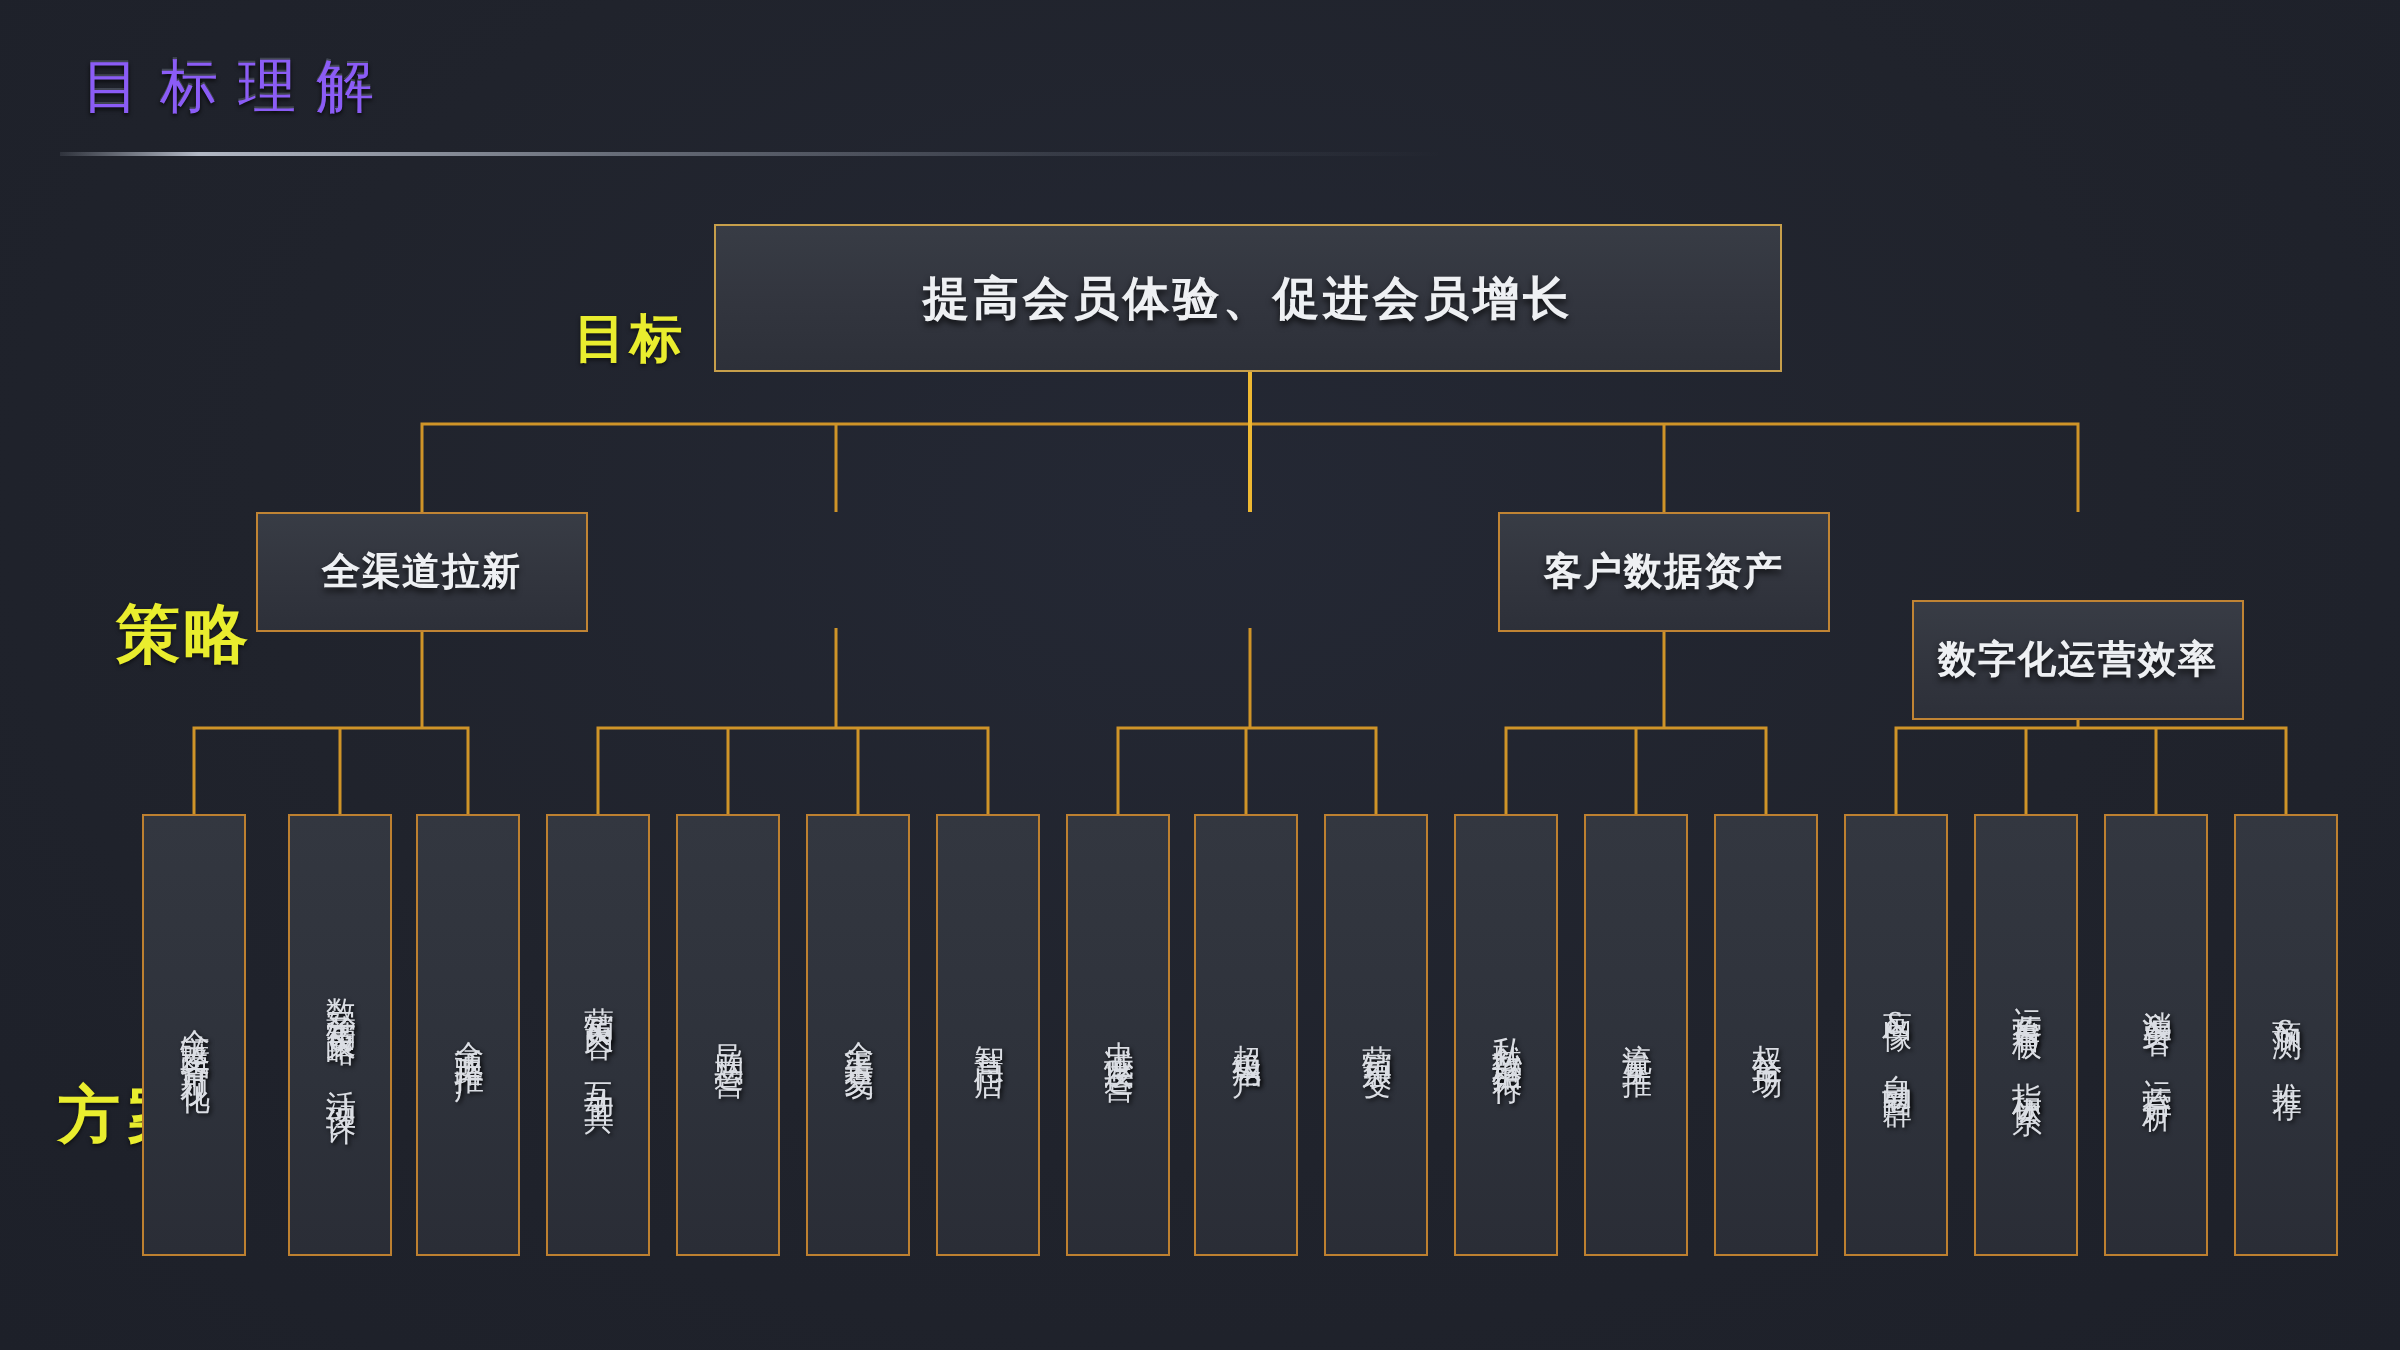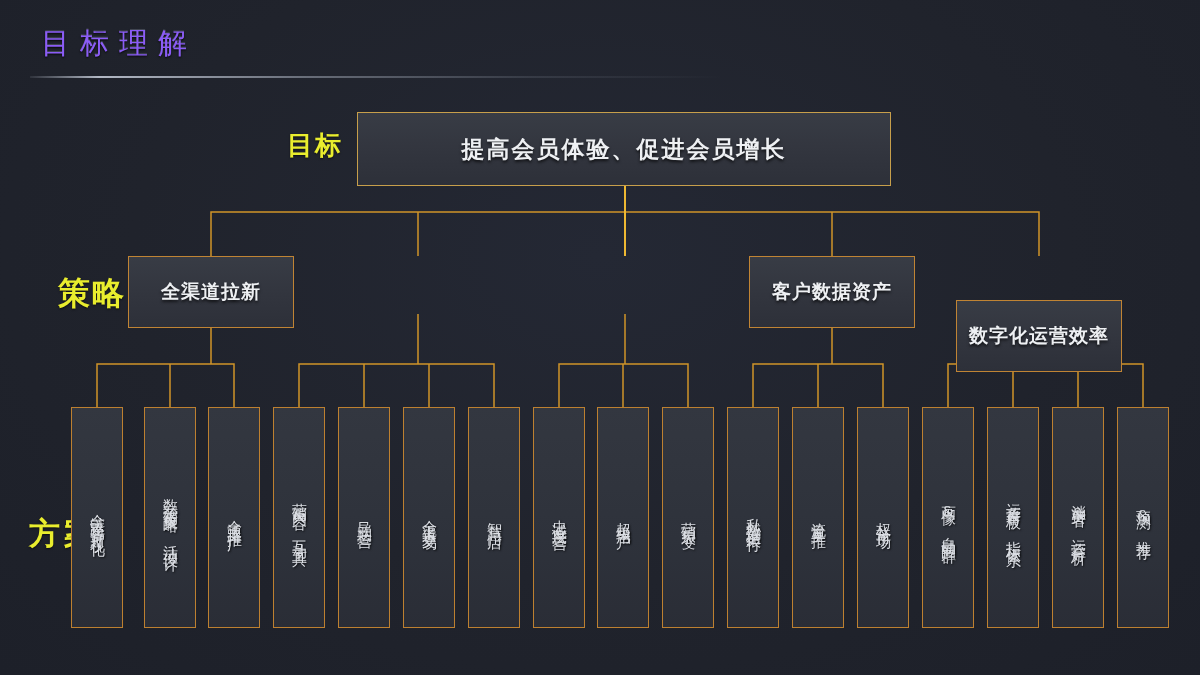--- a/index.html
+++ b/index.html
@@ -32,41 +32,42 @@
       rgba(190,198,212,0.45) 40%,
       rgba(150,158,172,0.18) 72%,
       rgba(150,158,172,0) 100%);
   }
 
   
   .row-label {
     position: absolute;
     color: #e9ed2e; font-weight: bold; white-space: nowrap;
     text-shadow: 0 1px 2px rgba(0,0,0,0.6);
+    margin-top: 24px;
   }
   .row-label.goal     { left: 287px; top: 128px; font-size: 26px; letter-spacing: 2px; }
   .row-label.strategy { left: 58px;  top: 272px; font-size: 32px; letter-spacing: 2px; }
   .row-label.solution { left: 29px;  top: 513px; font-size: 31px; letter-spacing: 4px; }
 
   
   .box {
     position: absolute; box-sizing: border-box;
     background: linear-gradient(180deg, #383c45 0%, #32353e 55%, #2d3039 100%);
     border: 1px solid #c08434;
     display: flex; align-items: center; justify-content: center;
     color: #eef0f3;
   }
   .goal-box {
     left: 357px; top: 112px; width: 534px; height: 74px;
     border-color: #c79f4b;
     font-size: 23px; font-weight: bold; letter-spacing: 2px;
     text-shadow: 0 2px 3px rgba(0,0,0,0.7);
   }
   .strat-box {
-    top: 256px; width: 166px; height: 72px;
+    top: 256px; width: 166px; height: 60px;
     font-size: 19px; font-weight: bold; letter-spacing: 1px;
     text-shadow: 0 2px 3px rgba(0,0,0,0.7);
     white-space: nowrap;
   }
   .strat-0 { left: 128px; }
   .strat-1 { left: 335px; }
   .strat-2 { left: 542px; }
   .strat-3 { left: 749px; font-family: Liberation Mono, monospace; }
   .strat-4 { left: 956px; margin-top: 44px; }
 

